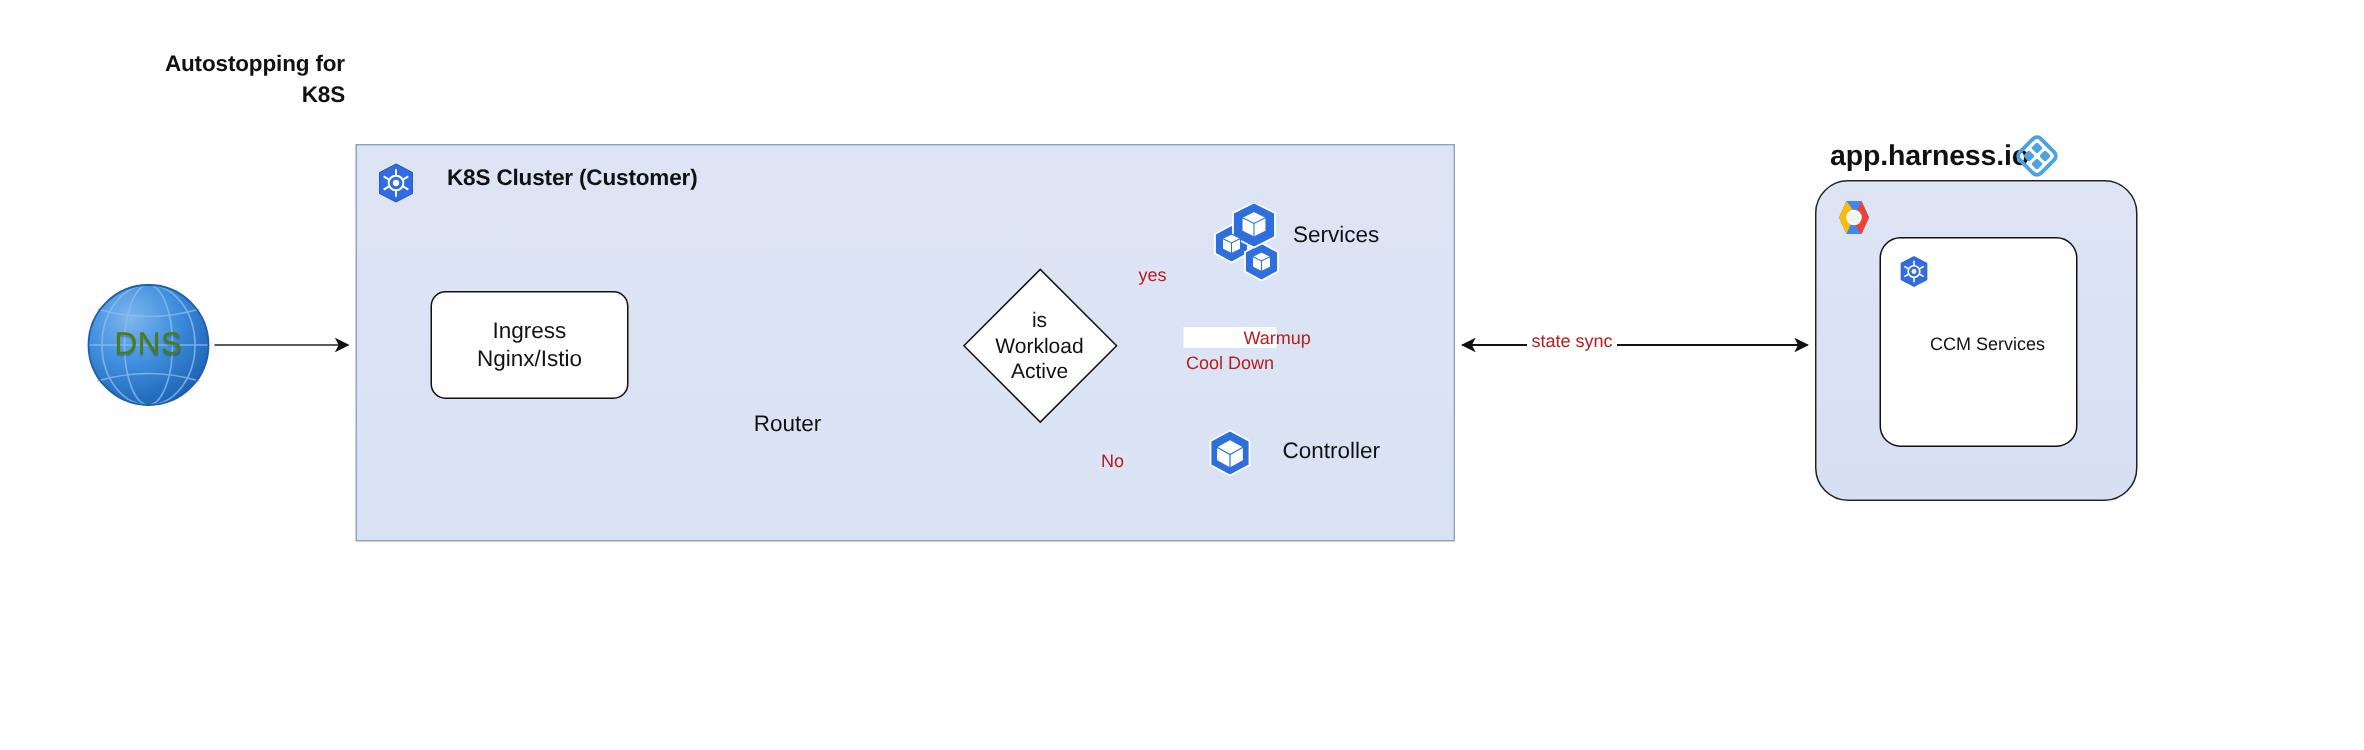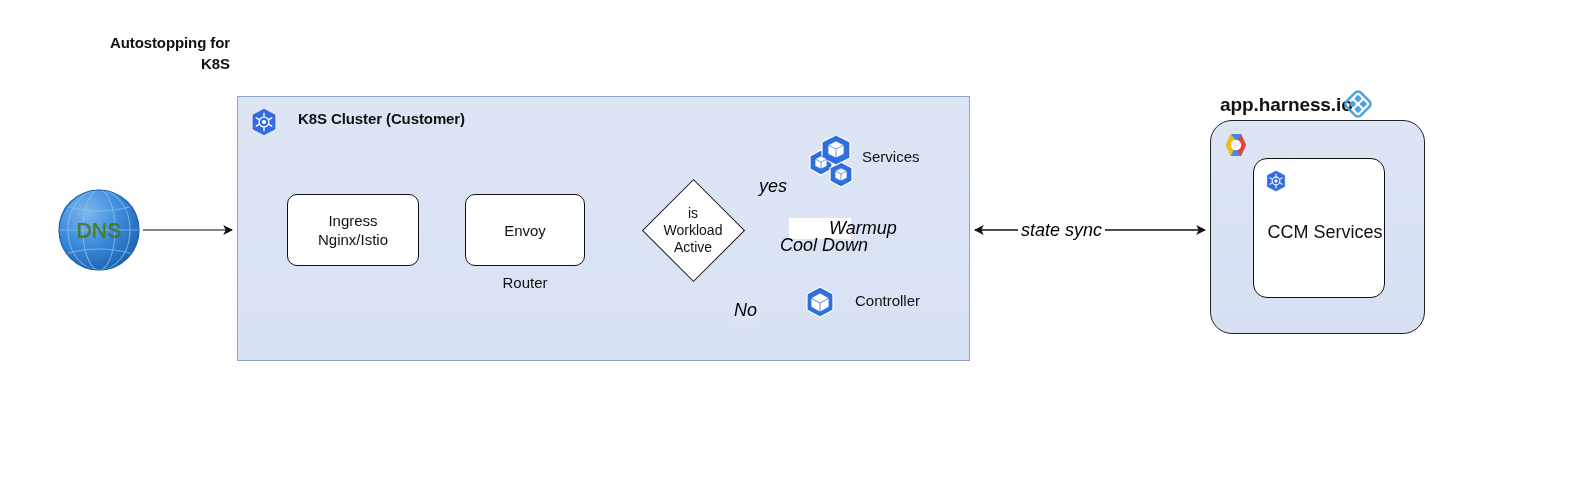--- a/index.html
+++ b/index.html
@@ -85,21 +85,21 @@
   }
   #decision-label {
     position: absolute; inset: 0;
     display: flex; align-items: center; justify-content: center;
     text-align: center; font-size: 14px; line-height: 17px;
     white-space: pre-line;
   }
 
   
   .edge-label {
-    font-size: 18px; color: #000000; white-space: nowrap; font-style: italic;
+    font-size: 12px; color: #b91c1c; white-space: nowrap;
   }
   #yes-label { left: 759px; top: 176px; }
   #no-label  { left: 732px; top: 300px; background: #dde5f5; padding: 0 2px; }
   #statesync-label {
     left: 1018px; top: 220px;
     background: #ffffff; padding: 0 3px;
   }
   #warmup-label {
     left: 789px; top: 218px; width: 62px; text-align: center;
     background: #ffffff;
@@ -132,21 +132,21 @@
   #gcp-icon { left: 1222px; top: 132px; width: 28px; height: 26px; }
   #ccm-box {
     left: 1253px; top: 158px; width: 132px; height: 140px;
     background: #ffffff;
     border: 1.3px solid #111111;
     border-radius: 14px;
   }
   #ccm-k8s-icon { left: 1265px; top: 170px; width: 22px; height: 22px; }
   #ccm-label {
     left: 1253px; top: 222px; width: 144px;
-    text-align: center; font-size: 18px;
+    text-align: center; font-size: 12px;
   }
 
   
   #edges { position: absolute; left: 0; top: 0; width: 1576px; height: 500px; }
 </style>
 </head>
 <body>
 
 <div id="canvas">
 
@@ -214,21 +214,20 @@
 
   <div class="abs" id="k8s-cluster-title">K8S Cluster (Customer)</div>
 
   <div class="abs" id="dns-node">
     <div id="dns-label">DNS</div>
   </div>
 
   <div class="abs proc-box" id="ingress-box">Ingress
 Nginx/Istio</div>
 
-  <div class="abs proc-box" id="envoy-box">Envoy</div>
   <div class="abs" id="router-label">Router</div>
 
   <div class="abs" id="decision-diamond">
     <div class="dia-shape"></div>
     <div id="decision-label">is
 Workload
 Active</div>
   </div>
 
   <div class="abs edge-label" id="yes-label">yes</div>

